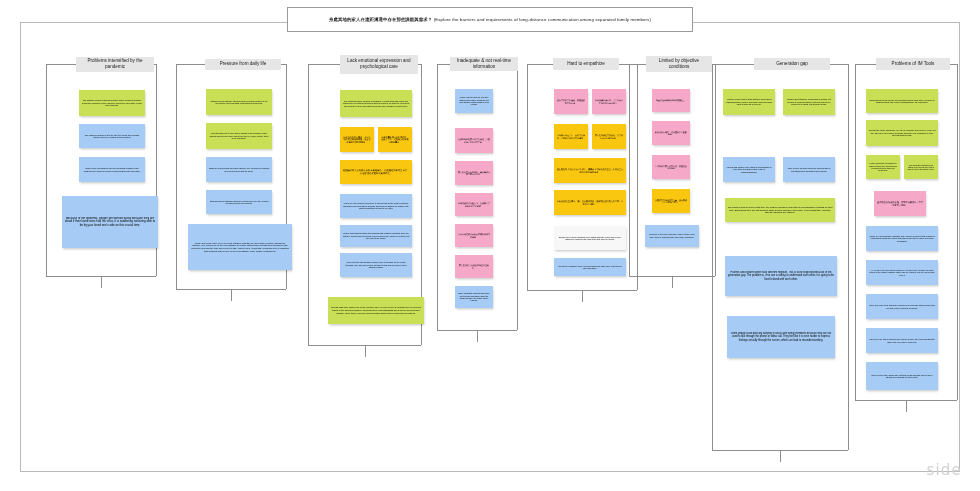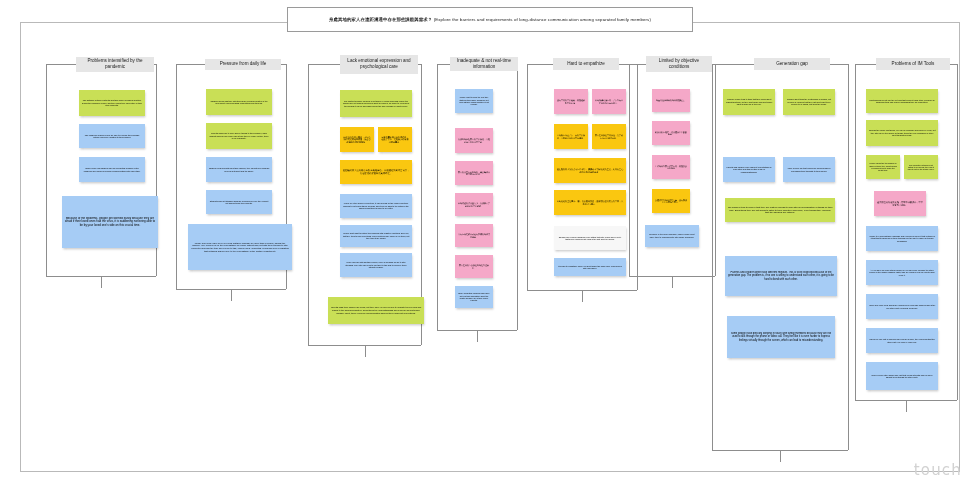--- a/index.html
+++ b/index.html
@@ -366,14 +366,14 @@
         </div>
         <div class="note n-blue" style="left: 866px; top: 328px; width: 72px; height: 25px;">
           <span style="font-size: 2px; line-height: 1.22;">Whenever one part of couples has a break of work, they would contact the other party via voice or video call.</span>
         </div>
         <div class="note n-blue" style="left: 866px; top: 362px; width: 72px; height: 28px;">
           <span style="font-size: 2px; line-height: 1.22;">Some people often spend one part that keeps interests from an open against or go though the other party.</span>
         </div>
       </div>
     </div>
 
-  <div class="miro">touch</div>
+  <div class="miro">side</div>
 </div>
 
 </body></html>

